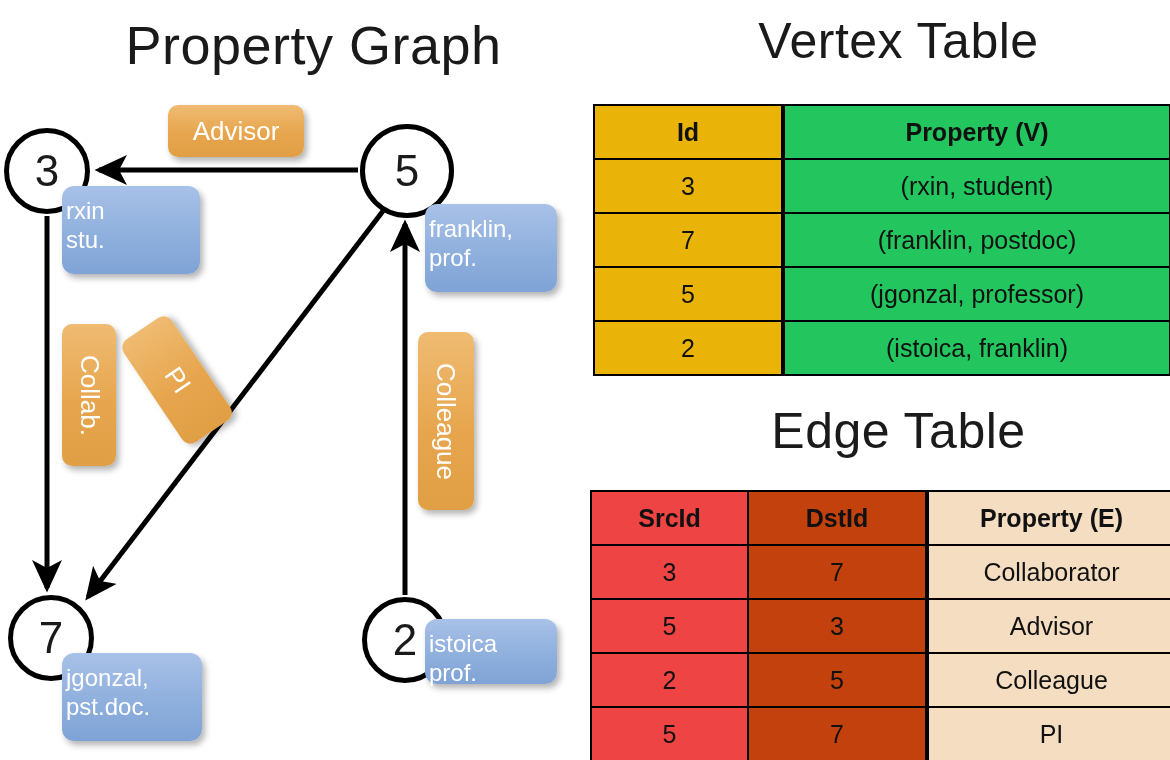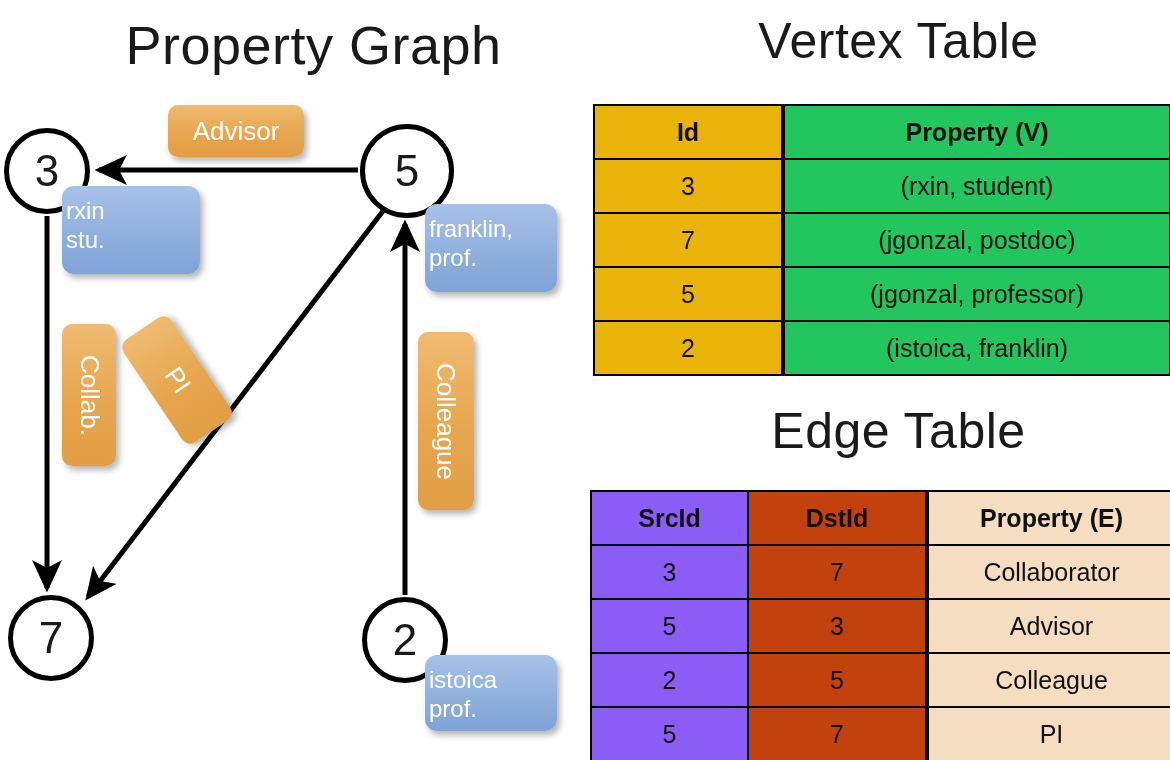--- a/index.html
+++ b/index.html
@@ -89,21 +89,21 @@
     color: #ffffff;
     font-size: 24px;
     line-height: 29px;
     padding: 10px 4px;
     box-sizing: border-box;
     z-index: 5;
   }
   #prop-rxin     { left: 62px;  top: 186px; width: 138px; height: 88px; }
   #prop-franklin { left: 425px; top: 180px; width: 132px; height: 88px; margin-top: 24px; }
   #prop-jgonzal  { left: 62px;  top: 653px; width: 140px; height: 88px; }
-  #prop-istoica  { left: 425px; top: 655px; width: 132px; height: 76px; }
+  #prop-istoica  { left: 425px; top: 619px; width: 132px; height: 65px; }
 
   
   .label-box {
     position: absolute;
     border-radius: 10px;
     background: linear-gradient(to bottom, #efbb72 0%, #e7a64e 55%, #e09f44 100%);
     box-shadow: 3px 4px 6px rgba(0,0,0,0.30);
     color: #ffffff;
     display: flex;
     align-items: center;
@@ -153,21 +153,21 @@
   }
   #vertex-table th, #vertex-table td { height: 52px; }
   #vertex-table .col-id  { width: 186px; background: #eab308; }
   #vertex-table .col-prop{ width: 384px; background: #22c55e; border-left-width: 4px; }
 
   #edge-table {
     left: 590px; top: 490px;
     width: 576px;
   }
   #edge-table th, #edge-table td { height: 52px; }
-  #edge-table .col-src { width: 155px; background: #8b5cf6; }
+  #edge-table .col-src { width: 155px; background: #ef4444; }
   #edge-table .col-dst { width: 176px; background: #c2410c; }
   #edge-table .col-eprop { width: 245px; background: #f5ddc1; border-left-width: 4px; }
 </style>
 </head>
 <body>
 
 <div class="section-title" id="title-property-graph">Property Graph</div>
 
 <div class="section-title" id="title-vertex-table">Vertex Table</div>
 
@@ -205,20 +205,24 @@
   </div>
 
   <div class="prop-box" id="prop-rxin">
     <div>rxin</div>
     <div>stu.</div>
   </div>
   <div class="prop-box" id="prop-franklin">
     <div>franklin,</div>
     <div>prof.</div>
   </div>
+  <div class="prop-box" id="prop-jgonzal">
+    <div>jgonzal,</div>
+    <div>pst.doc.</div>
+  </div>
   <div class="prop-box" id="prop-istoica">
     <div>istoica</div>
     <div>prof.</div>
   </div>
 
   <div class="label-box" id="label-advisor">
     <span class="rot-none">Advisor</span>
   </div>
   <div class="label-box" id="label-collab">
     <span class="rot">Collab.</span>
@@ -238,21 +242,21 @@
       <th class="col-prop">Property (V)</th>
     </tr>
   </thead>
   <tbody>
     <tr>
       <td class="col-id">3</td>
       <td class="col-prop">(rxin, student)</td>
     </tr>
     <tr>
       <td class="col-id">7</td>
-      <td class="col-prop">(jgonzal, postdoc)</td>
+      <td class="col-prop">(franklin, postdoc)</td>
     </tr>
     <tr>
       <td class="col-id">5</td>
       <td class="col-prop">(jgonzal, professor)</td>
     </tr>
     <tr>
       <td class="col-id">2</td>
       <td class="col-prop">(istoica, franklin)</td>
     </tr>
   </tbody>

